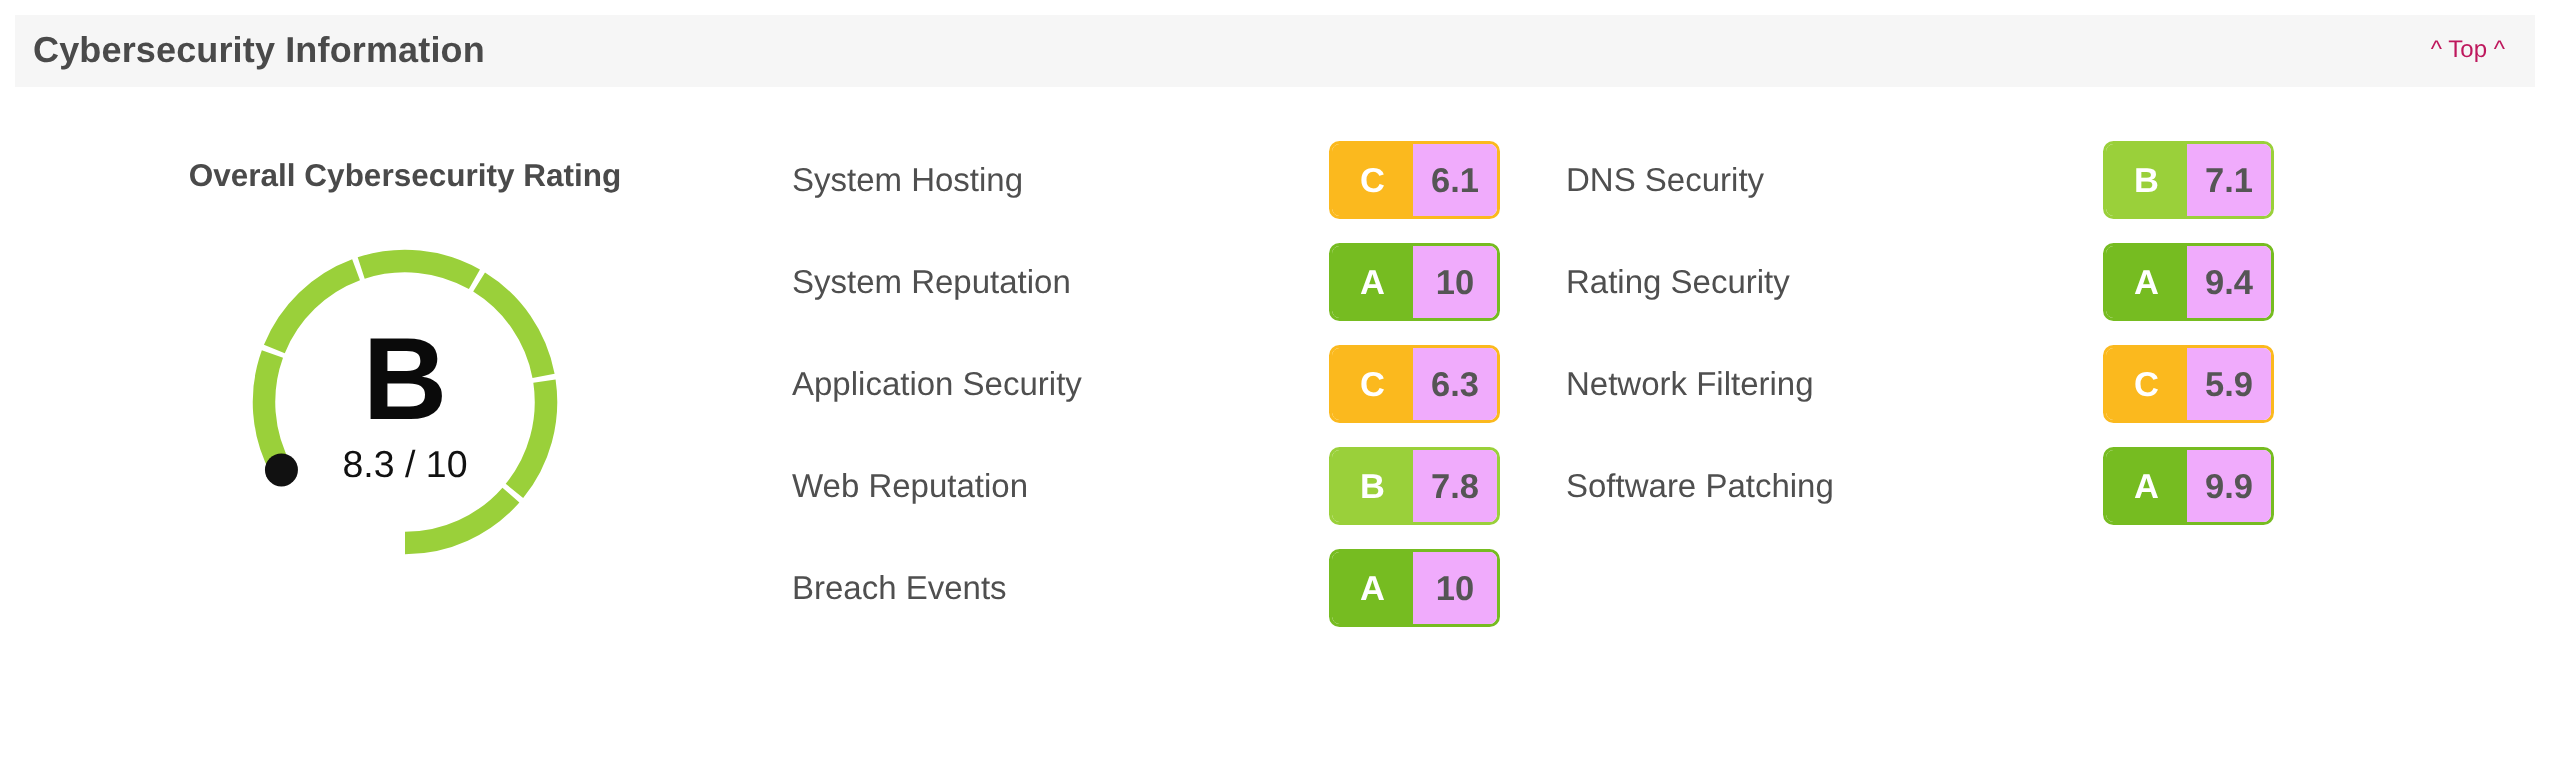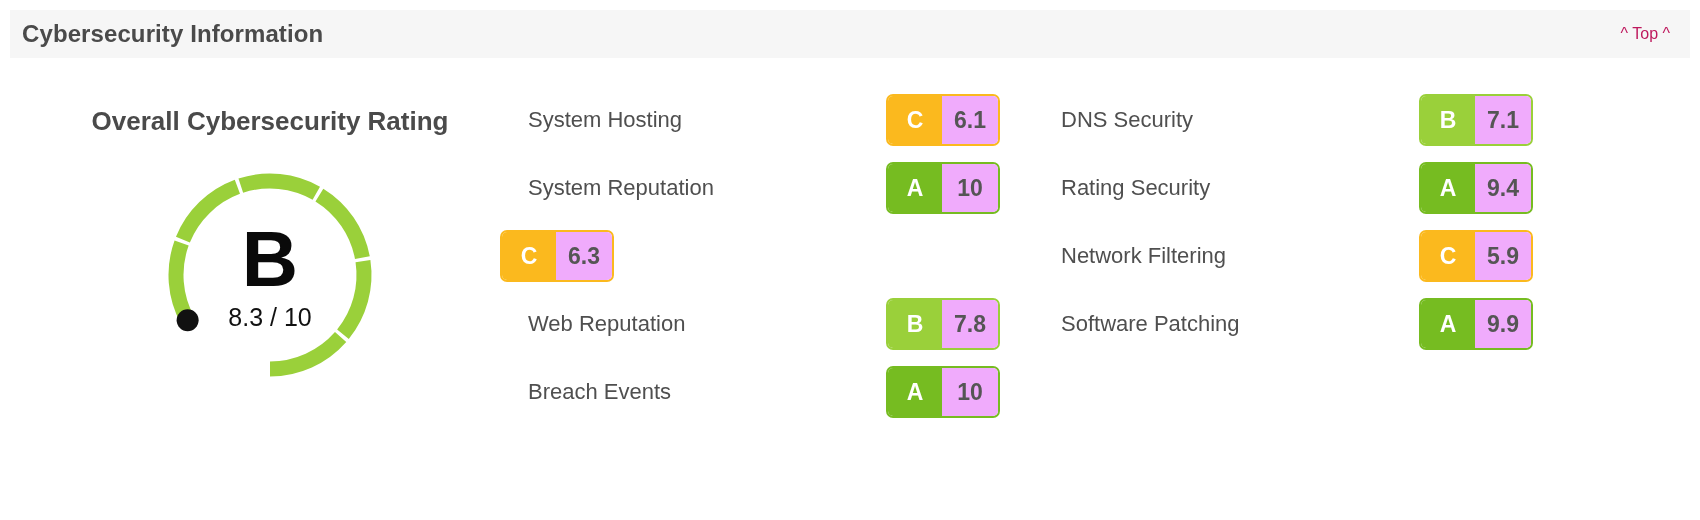--- a/index.html
+++ b/index.html
@@ -54,21 +54,21 @@
 
   
   .gauge-block {
     position: absolute;
     left: 80px;
     top: 0px;
     width: 380px;
   }
   .gauge-heading {
     text-align: center;
-    font-size: 26px;
+    font-size: 21px;
     font-weight: bold;
     color: #4a4a4a;
     margin-top: 48px;
     white-space: nowrap;
   }
   .gauge-wrap {
     position: relative;
     width: 232px;
     height: 232px;
     margin: 22px auto 0 auto;
@@ -105,21 +105,21 @@
     white-space: nowrap;
   }
 
   
   .metrics {
     position: absolute;
     left: 500px;
     top: 28px;
     width: 1160px;
     display: flex;
-    gap: 17px;
+    gap: 0px;
   }
   .metric-col {
     display: flex;
     flex-direction: column;
   }
   .metric-col.left  { width: 516px; }
   .metric-col.right { width: 516px; }
 
   .metric-row {
     height: 68px;
@@ -221,20 +221,21 @@
         <div class="metric-row">
           <div class="metric-label">System Reputation</div>
           <div class="metric-badge-slot">
             <div class="pill" style="border-color: rgb(118, 188, 33);">
               <div class="pill-letter" style="background: rgb(118, 188, 33);">A</div>
               <div class="pill-value">10</div>
             </div>
           </div>
         </div>
         <div class="metric-row">
+          <div class="metric-label">Application Security</div>
           <div class="metric-badge-slot">
             <div class="pill" style="border-color: rgb(251, 185, 30);">
               <div class="pill-letter" style="background: rgb(251, 185, 30);">C</div>
               <div class="pill-value">6.3</div>
             </div>
           </div>
         </div>
         <div class="metric-row">
           <div class="metric-label">Web Reputation</div>
           <div class="metric-badge-slot">

